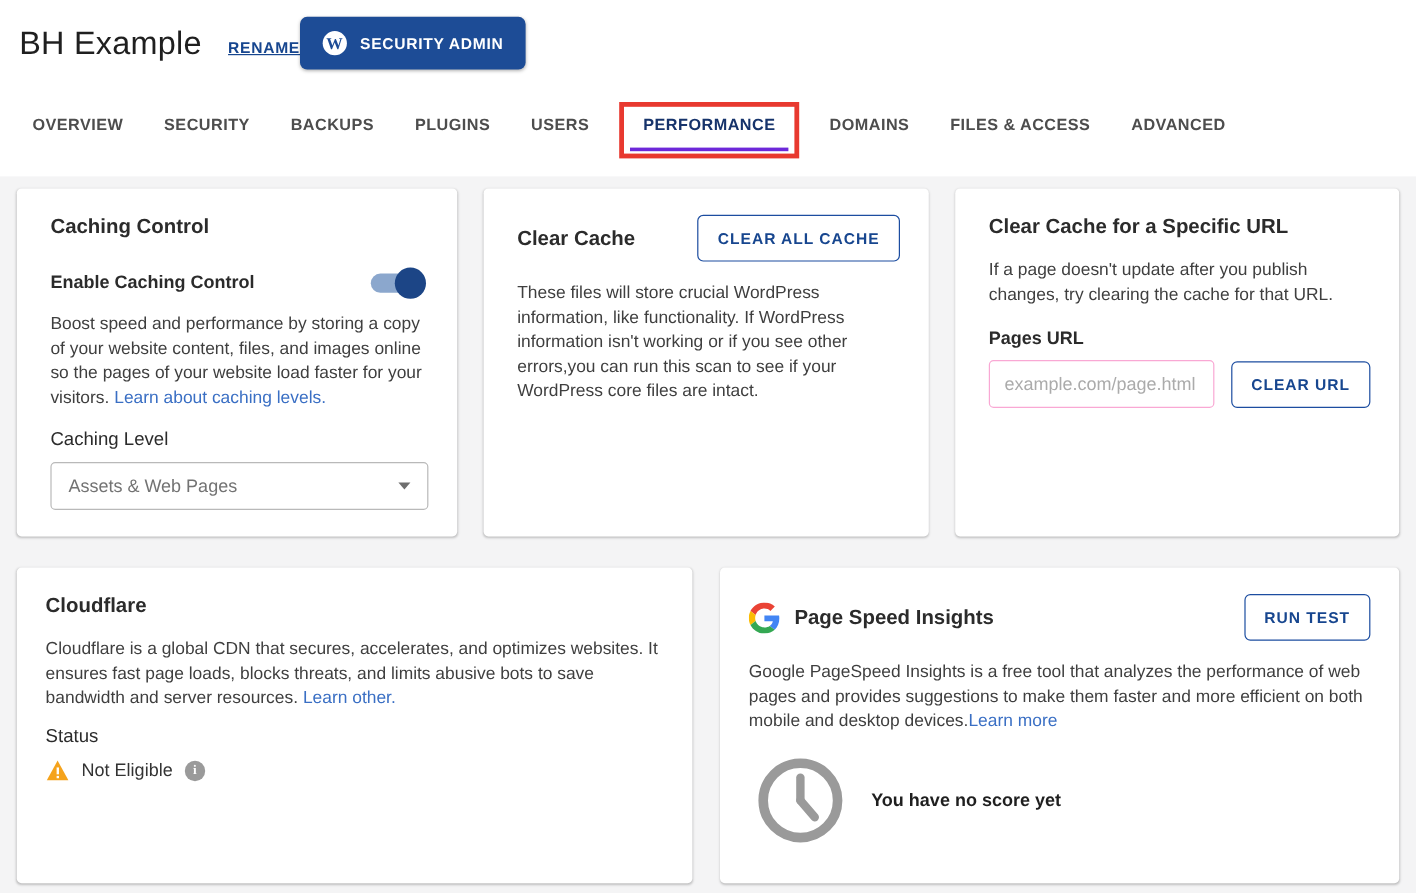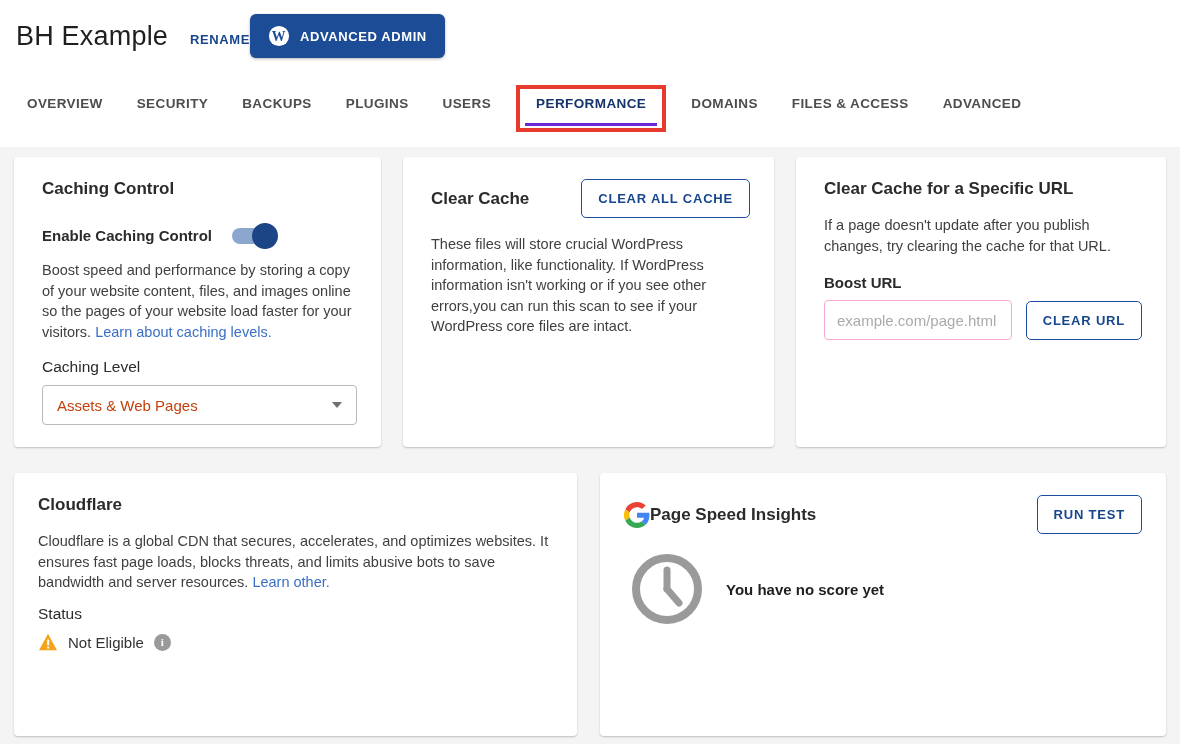--- a/index.html
+++ b/index.html
@@ -18,21 +18,21 @@
     height: 147px;
   }
   .title-row {
     display: flex;
     align-items: center;
   }
   .title-left { display: flex; align-items: center; gap: 22px; padding-left: 2px; }
   .site-title { font-size: 27px; font-weight: 400; color: #1f1f1f; letter-spacing: 0.2px; }
   .rename-link {
     font-size: 13px; font-weight: 700; color: #17468f;
-    letter-spacing: 0.6px; cursor: pointer; margin-top: 6px;
+    letter-spacing: 0.6px; cursor: pointer; margin-top: 6px; text-decoration: underline;
   }
   .wp-admin-btn {
     display: flex; align-items: center; gap: 10px;
     background: #1d4c96; color: #ffffff;
     border: none; border-radius: 6px;
     padding: 11px 18px;
     font-family: "Liberation Sans", sans-serif;
     font-size: 13px; font-weight: 700; letter-spacing: 0.6px;
     cursor: pointer;
     box-shadow: 0 1px 3px rgba(0,0,0,0.3);
@@ -85,39 +85,39 @@
   .row2 {
     display: grid;
     grid-template-columns: 563px 566px;
     gap: 23px;
     margin-top: 26px;
   }
   .row2 .card { min-height: 263px; }
 
   .card-title { font-size: 17px; font-weight: 600; color: #2b2b2b; }
   .card-head { display: flex; align-items: center; justify-content: space-between; }
-  .card-head-left { display: flex; align-items: center; gap: 0; }
+  .card-head-left { display: flex; align-items: center; gap: 12px; }
   .para { font-size: 14.5px; line-height: 1.42; color: #3f3f3f; margin-top: 16px; }
   .inline-link { color: #3a6fc4; cursor: pointer; text-decoration: none; }
 
   .outline-btn {
     background: #ffffff;
     border: 1px solid #1c4da0;
     border-radius: 5px;
     color: #17468f;
     font-family: "Liberation Sans", sans-serif;
     font-size: 13px; font-weight: 700; letter-spacing: 0.8px;
     padding: 11px 16px;
     cursor: pointer;
     white-space: nowrap;
   }
 
   
   .toggle-row {
-    display: flex; align-items: center; 
+    display: flex; align-items: center; justify-content: space-between;
     margin-top: 28px;
     gap: 20px;
   }
   .toggle-label { font-size: 15px; font-weight: 700; color: #2b2b2b; }
   .toggle {
     position: relative; width: 42px; height: 16px;
     background: #8ba7cd; border-radius: 8px; cursor: pointer;
     margin-right: 6px;
   }
   .toggle .knob {
@@ -126,21 +126,21 @@
     background: #1c4586;
   }
   .sub-label { font-size: 15.5px; font-weight: 400; color: #2b2b2b; margin-top: 16px; }
   .select {
     margin-top: 9px;
     border: 1px solid #b9b9b9;
     border-radius: 4px;
     height: 40px;
     display: flex; align-items: center; justify-content: space-between;
     padding: 0 14px;
-    font-size: 15px; color: #c2410c;
+    font-size: 15px; color: #737373;
     cursor: pointer;
     background: #ffffff;
   }
   .caret {
     width: 0; height: 0;
     border-left: 5px solid transparent;
     border-right: 5px solid transparent;
     border-top: 6px solid #6e6e6e;
   }
 
@@ -182,21 +182,21 @@
   <div class="title-row">
     <div class="title-left">
       <div class="site-title">BH Example</div>
       <div class="rename-link">RENAME</div>
     </div>
     <button class="wp-admin-btn">
       <svg class="wp-logo" viewBox="0 0 24 24">
         <circle cx="12" cy="12" r="11" fill="#ffffff"></circle>
         <text x="12" y="17" text-anchor="middle" font-family="Liberation Serif, serif" font-size="15" font-weight="bold" fill="#1d4c96">W</text>
       </svg>
-      <span>ADVANCED ADMIN</span>
+      <span>SECURITY ADMIN</span>
     </button>
   </div>
 
   <div class="tabs">
     <div class="tab">OVERVIEW</div>
     <div class="tab">SECURITY</div>
     <div class="tab">BACKUPS</div>
     <div class="tab">PLUGINS</div>
     <div class="tab">USERS</div>
     <div class="tab active">
@@ -235,21 +235,21 @@
       <div class="card-head">
         <div class="card-title">Clear Cache</div>
         <button class="outline-btn">CLEAR ALL CACHE</button>
       </div>
       <div class="para" style="max-width:300px">These files will store crucial WordPress information, like functionality. If WordPress information isn't working or if you see other errors,you can run this scan to see if your WordPress core files are intact.</div>
     </div>
 
     <div class="card">
       <div class="card-title">Clear Cache for a Specific URL</div>
       <div class="para">If a page doesn't update after you publish changes, try clearing the cache for that URL.</div>
-      <div class="field-label">Boost URL</div>
+      <div class="field-label">Pages URL</div>
       <div class="url-row">
         <input class="url-input" type="text" placeholder="example.com/page.html" style="">
         <button class="outline-btn">CLEAR URL</button>
       </div>
     </div>
   </div>
 
   <div class="row2">
 
     <div class="card">
@@ -275,20 +275,23 @@
           <svg class="g-logo" viewBox="0 0 48 48">
             <path fill="#EA4335" d="M24 9.5c3.54 0 6.71 1.22 9.21 3.6l6.85-6.85C35.9 2.38 30.47 0 24 0 14.62 0 6.51 5.38 2.56 13.22l7.98 6.19C12.43 13.72 17.74 9.5 24 9.5z"></path>
             <path fill="#4285F4" d="M46.98 24.55c0-1.57-.15-3.09-.38-4.55H24v9.02h12.94c-.58 2.96-2.26 5.48-4.78 7.18l7.73 6c4.51-4.18 7.09-10.36 7.09-17.65z"></path>
             <path fill="#FBBC05" d="M10.53 28.59c-.48-1.45-.76-2.99-.76-4.59s.27-3.14.76-4.59l-7.98-6.19C.92 16.46 0 20.12 0 24c0 3.88.92 7.54 2.56 10.78l7.97-6.19z"></path>
             <path fill="#34A853" d="M24 48c6.48 0 11.93-2.13 15.89-5.81l-7.73-6c-2.15 1.45-4.92 2.3-8.16 2.3-6.26 0-11.57-4.22-13.47-9.91l-7.98 6.19C6.51 42.62 14.62 48 24 48z"></path>
           </svg>
           <div class="card-title">Page Speed Insights</div>
         </div>
         <button class="outline-btn">RUN TEST</button>
       </div>
+      <div class="para">
+        <span>Google PageSpeed Insights is a free tool that analyzes the performance of web pages and provides suggestions to make them faster and more efficient on both mobile and desktop devices.</span><span class="inline-link">Learn more</span>
+      </div>
       <div class="score-row">
         <svg class="clock-icon" viewBox="0 0 74 74">
           <circle cx="37" cy="37" r="31" fill="none" stroke="#9a9a9a" stroke-width="8"></circle>
           <line x1="37" y1="37" x2="37" y2="18" stroke="#9a9a9a" stroke-width="7" stroke-linecap="round"></line>
           <line x1="37" y1="37" x2="49" y2="51" stroke="#9a9a9a" stroke-width="7" stroke-linecap="round"></line>
         </svg>
         <div class="no-score">You have no score yet</div>
       </div>
     </div>
   </div>

